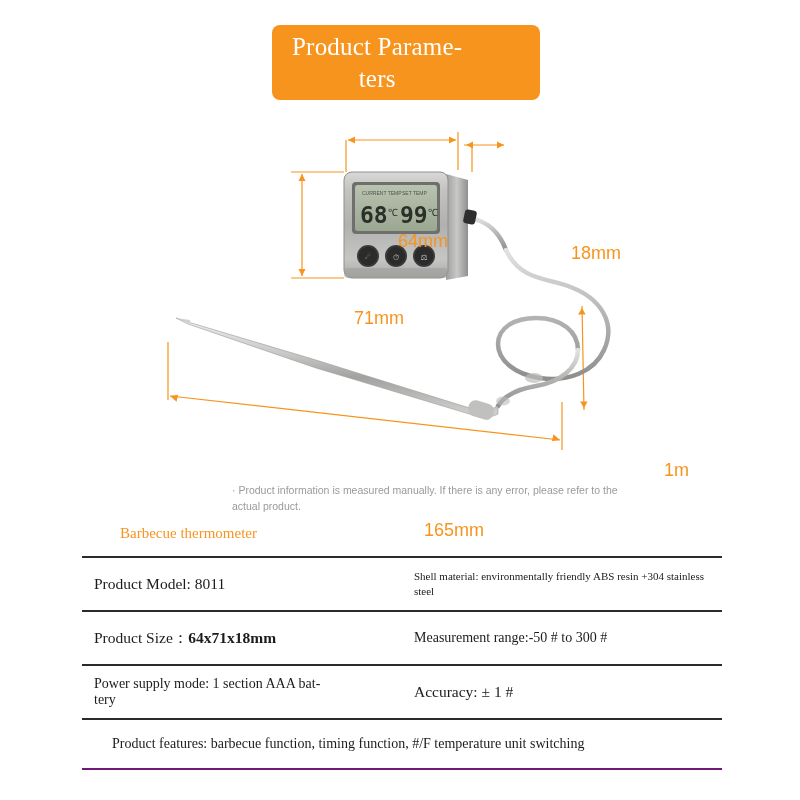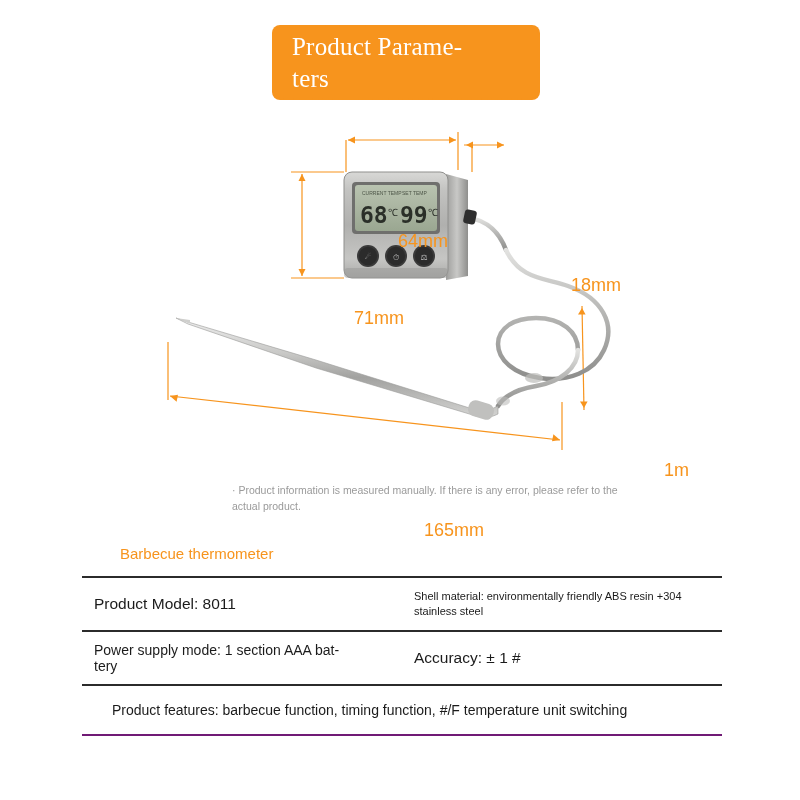--- a/index.html
+++ b/index.html
@@ -22,20 +22,21 @@
     top: 25px;
     width: 268px;
     height: 75px;
     background: #F7941D;
     border: 2px dashed #F7941D;
     border-radius: 8px;
     box-sizing: border-box;
     display: flex;
     align-items: center;
     padding-left: 18px;
+    text-align: center;
   }
   .title-banner .title-text {
     color: #ffffff;
     font-size: 25px;
     line-height: 1.25;
     font-family: "Liberation Serif", serif;
     letter-spacing: 0.2px;
     white-space: pre-line;
   }
 
@@ -52,42 +53,43 @@
   }
 
   .dim-label {
     position: absolute;
     color: #F7941D;
     font-size: 18px;
     font-family: "Liberation Sans", sans-serif;
     white-space: nowrap;
   }
   #dim-64 { left: 282px; top: 121px; text-align: right; }
-  #dim-18 { left: 455px; top: 133px; margin-top: 32px; }
+  #dim-18 { left: 455px; top: 133px; }
   #dim-71 { left: 238px; top: 198px; }
   #dim-165 { left: 308px; top: 410px; }
   #dim-1m { left: 548px; top: 350px; }
 
   
   .note {
     position: absolute;
     left: 232px;
     top: 483px;
     width: 400px;
     color: #9a9a9a;
     font-size: 10.5px;
     line-height: 1.5;
   }
 
   
   .spec-wrap {
     position: absolute;
     left: 82px;
-    top: 545px;
+    top: 525px;
     width: 640px;
+    font-family: Liberation Serif, serif;
   }
   .spec-heading {
     color: #F7941D;
     font-size: 15px;
     padding: 0 0 14px 38px;
   }
   .spec-table {
     width: 100%;
     border-collapse: collapse;
     table-layout: fixed;
@@ -251,20 +253,26 @@
 <div class="note">· Product information is measured manually. If there is any error, please refer to the actual product.</div>
 
 <div class="spec-wrap">
   <div class="spec-heading">Barbecue thermometer</div>
   <table class="spec-table">
     <tbody>
       <tr class="row-model">
         <td class="col-left txt-lg cell-pad-more">Product Model: 8011</td>
         <td class="col-right txt-sm">Shell material: environmentally friendly ABS resin +304 stainless steel</td>
       </tr>
+      <tr class="row-size">
+        <td class="col-left cell-pad-more">
+          <span class="txt-lg">Product Size：</span><span class="txt-lg" style="font-weight:bold;">64x71x18mm</span>
+        </td>
+        <td class="col-right txt-md">Measurement range:-50 # to 300 #</td>
+      </tr>
       <tr class="row-power">
         <td class="col-left txt-xs cell-pad-more" style="white-space:pre-line;">Power supply mode: 1 section AAA bat-
 tery</td>
         <td class="col-right txt-lg">Accuracy: ± 1 #</td>
       </tr>
       <tr class="row-features">
         <td class="txt-xs" colspan="2" style="padding-left:30px;">Product features: barbecue function, timing function, #/F temperature unit switching</td>
       </tr>
     </tbody>
   </table>

